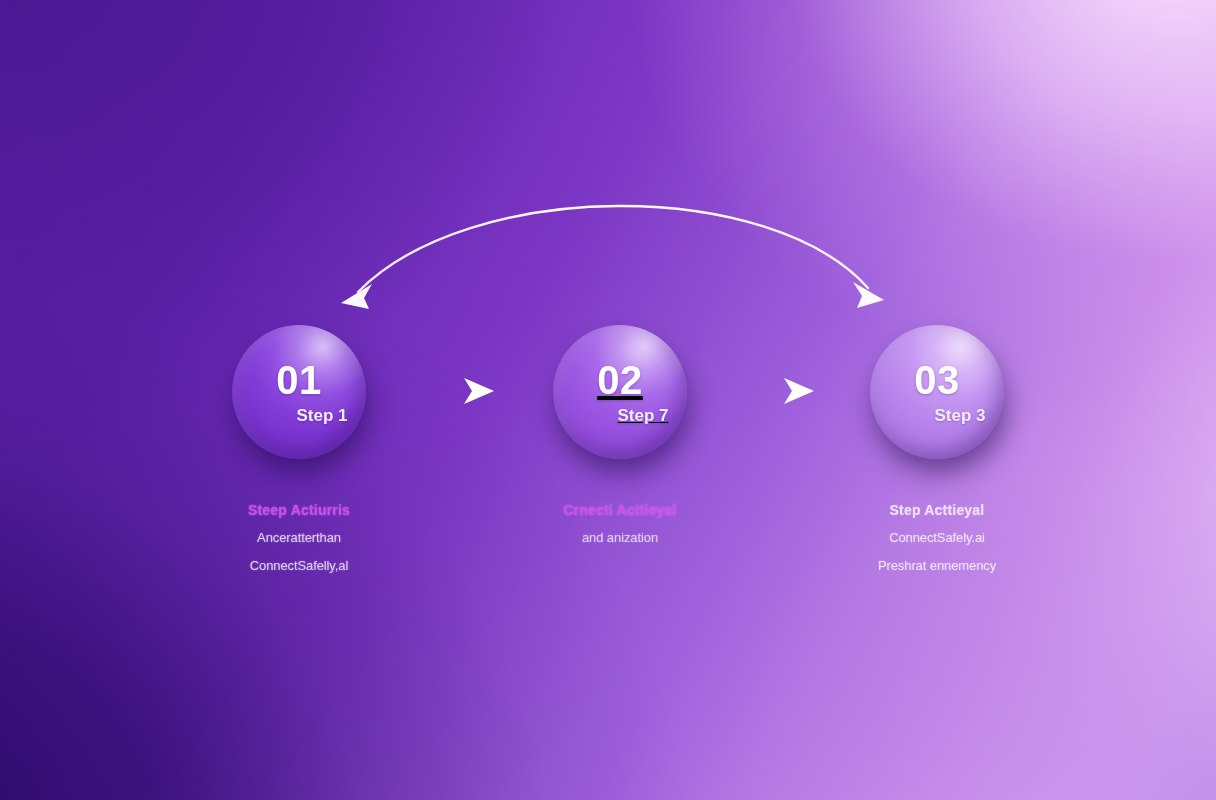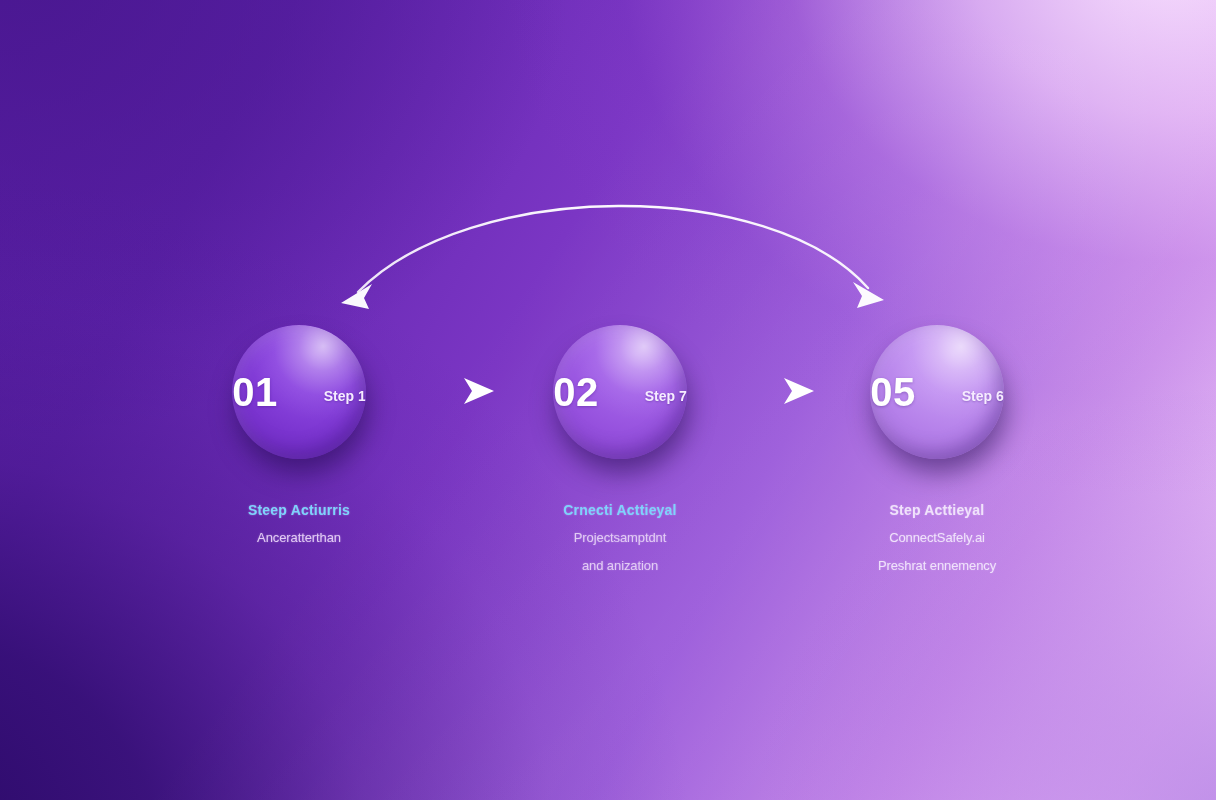--- a/index.html
+++ b/index.html
@@ -109,20 +109,21 @@
     background: rgba(26,5,68,0.50);
     filter: blur(13px);
   }
 
   .circle {
     position: relative;
     width: 134px;
     height: 134px;
     border-radius: 50%;
     display: flex;
+    flex-direction: column;
     align-items: center;
     justify-content: center;
     overflow: hidden;
     text-align: right;
   }
   .circle::after {
     
     content: "";
     position: absolute;
     inset: 0;
@@ -139,39 +140,39 @@
     content: "";
     position: absolute;
     inset: 0;
     border-radius: 50%;
     box-shadow: inset -5px -7px 18px rgba(40,10,95,0.34),
                 inset 4px 5px 16px rgba(255,255,255,0.13);
     pointer-events: none;
   }
 
   .c1 { background: radial-gradient(circle at 62% 22%, #9b58e8 0%, #8c46e0 30%, #7a34cf 62%, #6a27bc 100%); }
-  .c2 { background: radial-gradient(circle at 62% 22%, #b57cf0 0%, #a362e8 30%, #9550dd 62%, #8742ce 100%); }
+  .c2 { background: radial-gradient(circle at 62% 22%, #b57cf0 0%, #a362e8 30%, #9550dd 62%, #8742ce 100%); text-decoration: underline; }
   .c3 { background: radial-gradient(circle at 62% 22%, #ccа0f6 0%, #c294f2 30%, #b47fe9 62%, #a86fdd 100%); }
   .c3 { background: radial-gradient(circle at 62% 22%, #cfa4f7 0%, #c394f2 30%, #b47fe9 62%, #a86fdd 100%); }
 
   .num {
     position: relative;
     z-index: 2;
     font-size: 40px;
     font-weight: bold;
     color: #ffffff;
     letter-spacing: 0.5px;
     line-height: 1;
     text-shadow: 0 1px 3px rgba(50,12,110,0.30);
   }
   .step-label {
     position: relative;
     z-index: 2;
     margin-top: 7px;
-    font-size: 14px;
+    font-size: 17px;
     font-weight: bold;
     color: #f6ecff;
     line-height: 1;
     text-shadow: 0 1px 2px rgba(50,12,110,0.28);
     margin-left: 46px;
   }
 
   
   .caption {
     position: absolute;
@@ -185,21 +186,21 @@
     text-shadow: 0 0 2px rgba(230,210,250,0.45);
   }
   .cap-1 { left: 159px; }
   .cap-2 { left: 480px; }
   .cap-3 { left: 797px; }
 
   .cap-title {
     display: block;
     font-weight: bold;
     font-size: 14px;
-    color: #7dd3fc;
+    color: #d946ef;
     letter-spacing: 0.2px;
   }
   .cap-line {
     display: block;
     font-size: 13px;
     color: #e2cbf4;
     letter-spacing: -0.1px;
     margin-top: 8px;
   }
   .cap-3 .cap-line, .cap-3 .cap-title { color: #f0e2fb; }
@@ -260,35 +261,35 @@
       <div class="circle-shadow"></div>
       <div class="circle c2">
         <div class="num">02</div>
         <div class="step-label">Step 7</div>
       </div>
     </div>
 
     <div class="step step-3">
       <div class="circle-shadow"></div>
       <div class="circle c3">
-        <div class="num">05</div>
-        <div class="step-label">Step 6</div>
+        <div class="num">03</div>
+        <div class="step-label">Step 3</div>
       </div>
     </div>
 
   </div>
 
   <div class="caption cap-1">
     <span class="cap-title">Steep Actiurris</span>
     <span class="cap-line">Anceratterthan</span>
+    <span class="cap-line">ConnectSafelly,al</span>
   </div>
 
   <div class="caption cap-2">
     <span class="cap-title">Crnecti Acttieyal</span>
-    <span class="cap-line">Projectsamptdnt</span>
     <span class="cap-line">and anization</span>
   </div>
 
   <div class="caption cap-3">
     <span class="cap-title">Step Acttieyal</span>
     <span class="cap-line">ConnectSafely.ai</span>
     <span class="cap-line">Preshrat ennemency</span>
   </div>
 
 </div>

